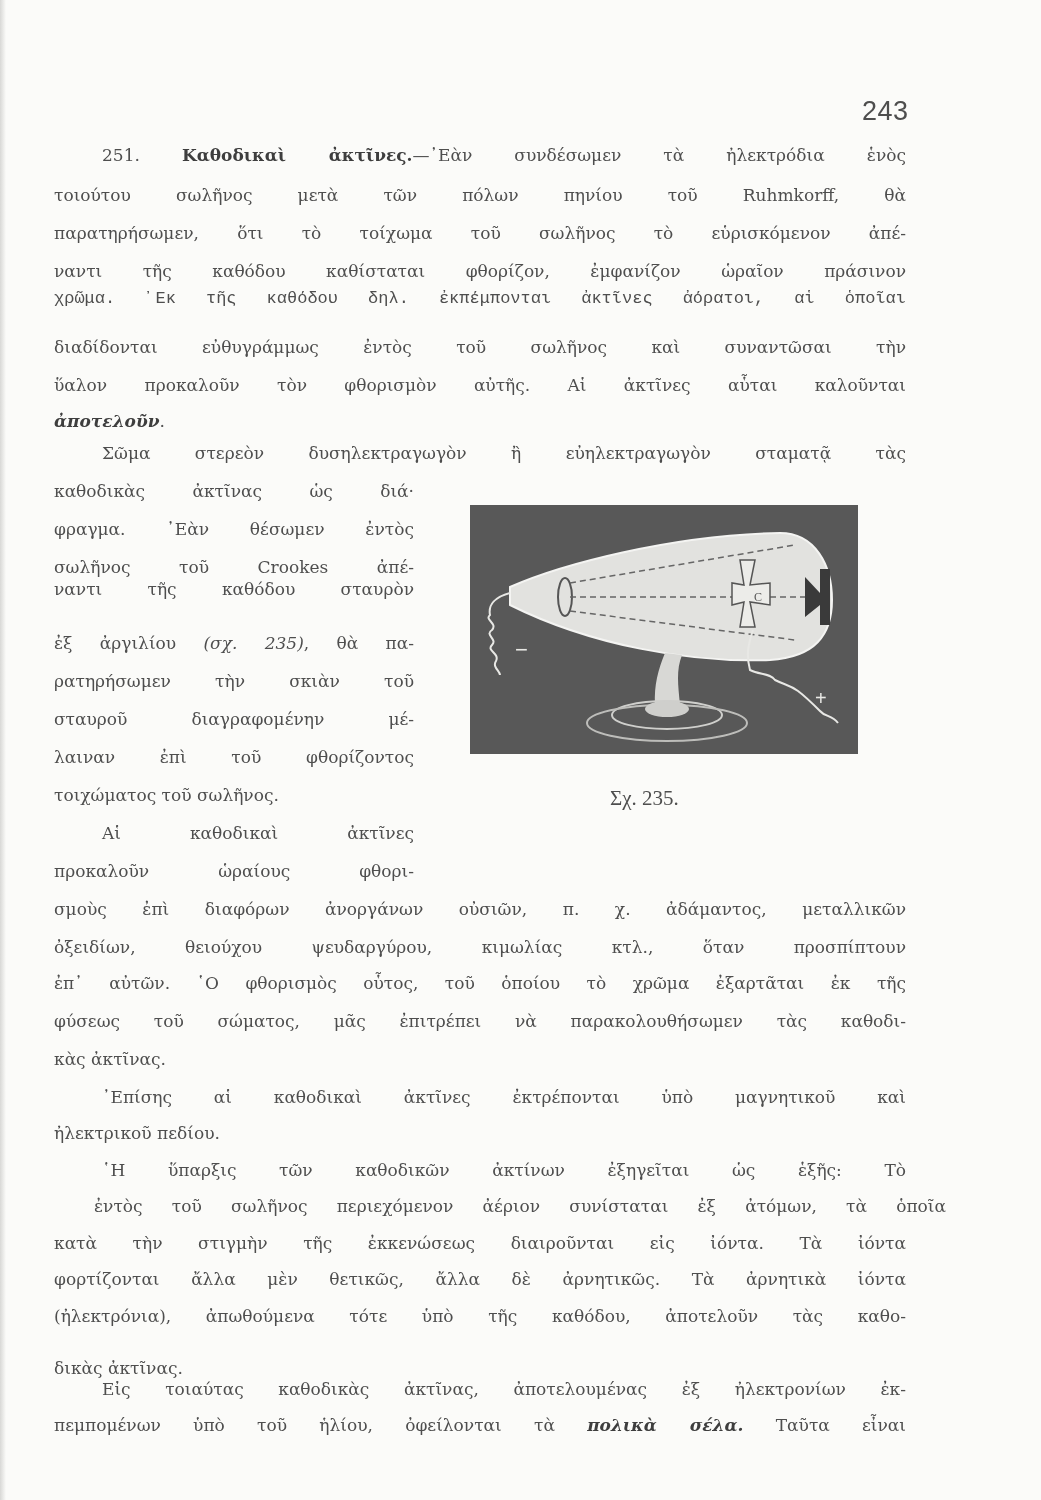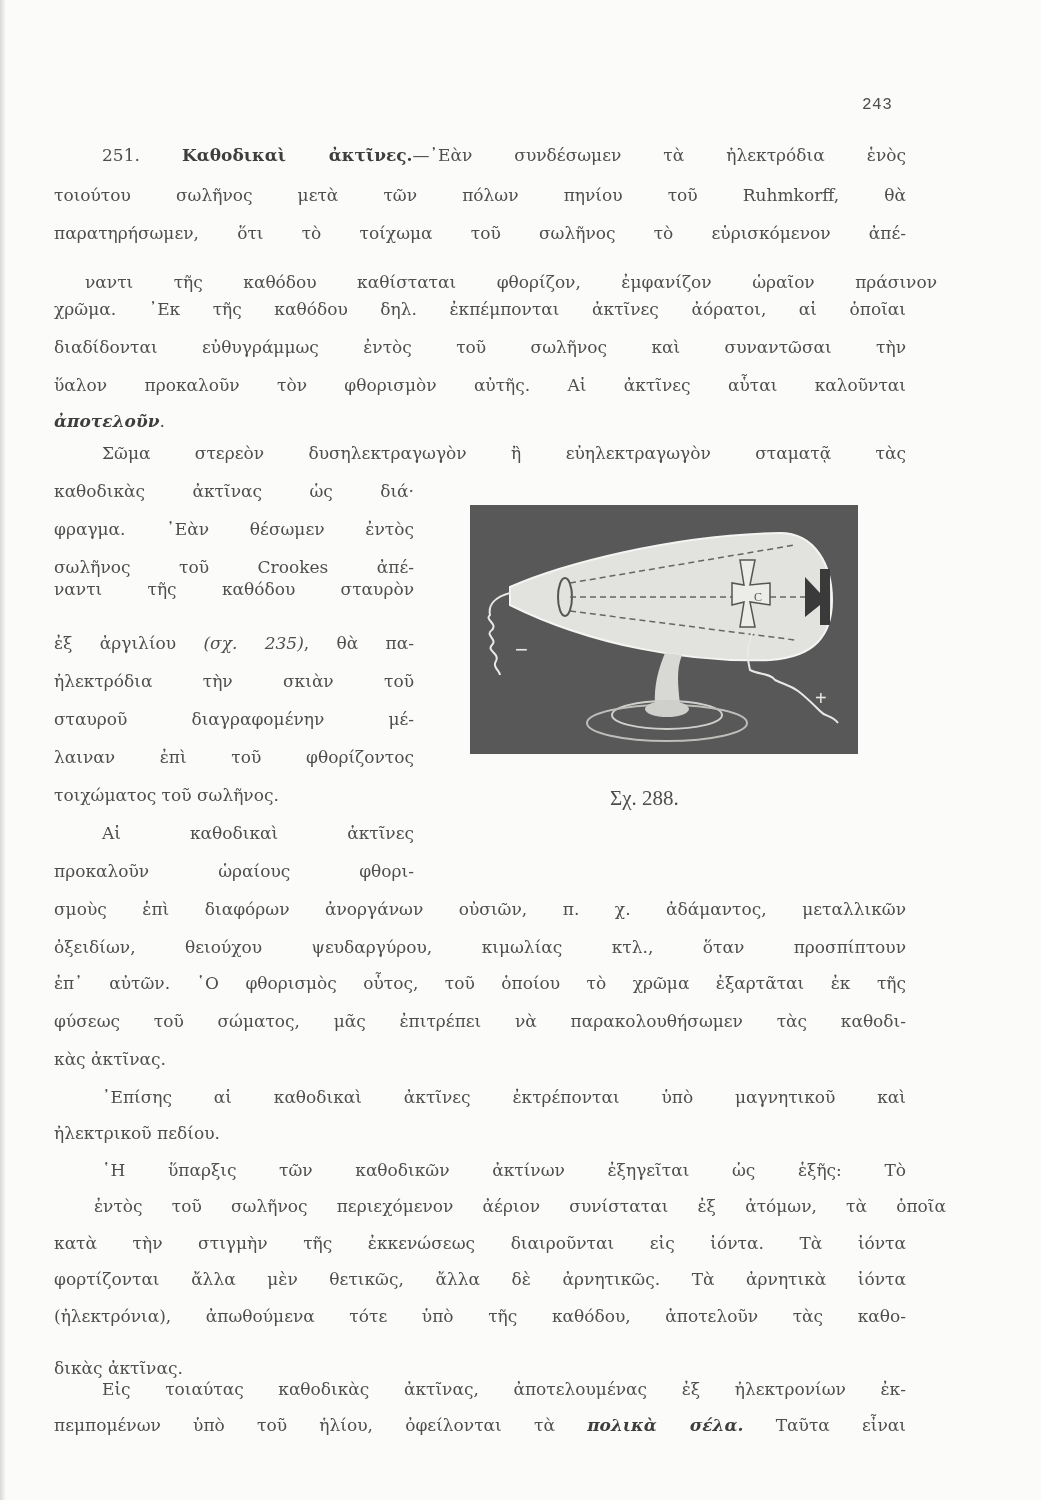--- a/index.html
+++ b/index.html
@@ -10,22 +10,22 @@
     overflow: hidden;
     font-family: "DejaVu Serif", "Liberation Serif", serif;
     color: #4e4e4e;
   }
   .spine {
     position: absolute; left: 0; top: 0; width: 6px; height: 1500px;
     background: linear-gradient(to right, #d8d8d6, #fbfbf9);
   }
   .page-number {
     position: absolute; left: 862px; top: 96px;
-    font-family: Liberation Mono, monospace;
-    font-size: 16px; letter-spacing: 0.5px;
+    font-family: Liberation Sans, sans-serif;
+    font-size: 27px; letter-spacing: 0.5px;
   }
   .line {
     position: absolute;
     left: 54px;
     white-space: nowrap;
     font-size: 17px;
     line-height: 30px;
   }
   .full { width: 852px; text-align: justify; text-align-last: justify; }
   .narrow { width: 360px; text-align: justify; text-align-last: justify; }
@@ -56,37 +56,37 @@
 
 <div class="page-number">243</div>
 
 <div class="line full ind" style="top:140px;">
   <span>251.</span>
   <span class="bold">Καθοδικαὶ ἀκτῖνες.</span><span>—᾿Εὰν συνδέσωμεν τὰ ἠλεκτρόδια ἑνὸς</span>
 </div>
 
 <div class="line full" style="top:180px;">τοιούτου σωλῆνος μετὰ τῶν πόλων πηνίου τοῦ Ruhmkorff, θὰ</div>
 <div class="line full" style="top:218px;">παρατηρήσωμεν, ὅτι τὸ τοίχωμα τοῦ σωλῆνος τὸ εὑρισκόμενον ἀπέ-</div>
-<div class="line full" style="top:267px;margin-left:31px;">ναντι τῆς καθόδου καθίσταται φθορίζον, ἐμφανίζον ὡραῖον πράσινον</div>
-<div class="line full" style="top:294px;">χρῶμα. ᾿Εκ τῆς καθόδου δηλ. ἐκπέμπονται ἀκτῖνες ἀόρατοι, αἱ ὁποῖαι</div>
+<div class="line full" style="top:256px;">ναντι τῆς καθόδου καθίσταται φθορίζον, ἐμφανίζον ὡραῖον πράσινον</div>
+<div class="line full" style="top:284px;font-family:Liberation Mono, monospace;">χρῶμα. ᾿Εκ τῆς καθόδου δηλ. ἐκπέμπονται ἀκτῖνες ἀόρατοι, αἱ ὁποῖαι</div>
 <div class="line full" style="top:332px;">διαδίδονται εὐθυγράμμως ἐντὸς τοῦ σωλῆνος καὶ συναντῶσαι τὴν</div>
 <div class="line full" style="top:370px;">ὕαλον προκαλοῦν τὸν φθορισμὸν αὐτῆς. Αἱ ἀκτῖνες αὗται καλοῦνται</div>
 <div class="line full last" style="top:406px;">
   <span class="bolditalic">ἀποτελοῦν</span><span>.</span>
 </div>
 
 <div class="line full ind" style="top:438px;">Σῶμα στερεὸν δυσηλεκτραγωγὸν ἢ εὐηλεκτραγωγὸν σταματᾷ τὰς</div>
 <div class="line narrow" style="top:476px;">καθοδικὰς ἀκτῖνας ὡς διά·</div>
 <div class="line narrow" style="top:514px;">φραγμα. ᾿Εὰν θέσωμεν ἐντὸς</div>
 <div class="line narrow" style="top:552px;">σωλῆνος τοῦ Crookes ἀπέ-</div>
 <div class="line narrow" style="top:574px;">ναντι τῆς καθόδου σταυρὸν</div>
 <div class="line narrow" style="top:628px;">
   <span>ἐξ ἀργιλίου </span><span class="italic">(σχ. 235)</span><span>, θὰ πα-</span>
 </div>
-<div class="line narrow" style="top:666px;">ἠλεκτρόδια τὴν σκιὰν τοῦ</div>
+<div class="line narrow" style="top:666px;">ρατηρήσωμεν τὴν σκιὰν τοῦ</div>
 <div class="line narrow" style="top:704px;">σταυροῦ διαγραφομένην μέ-</div>
 <div class="line narrow" style="top:742px;">λαιναν ἐπὶ τοῦ φθορίζοντος</div>
 <div class="line narrow last" style="top:780px;">τοιχώματος τοῦ σωλῆνος.</div>
 <div class="line narrow ind" style="top:818px;">Αἱ καθοδικαὶ ἀκτῖνες</div>
 <div class="line narrow" style="top:856px;">προκαλοῦν ὡραίους φθορι-</div>
 
 <div class="line full" style="top:894px;">σμοὺς ἐπὶ διαφόρων ἀνοργάνων οὐσιῶν, π. χ. ἀδάμαντος, μεταλλικῶν</div>
 <div class="line full" style="top:932px;">ὀξειδίων, θειούχου ψευδαργύρου, κιμωλίας κτλ., ὅταν προσπίπτουν</div>
 <div class="line full" style="top:968px;">ἐπ᾿ αὐτῶν. ῾Ο φθορισμὸς οὗτος, τοῦ ὁποίου τὸ χρῶμα ἐξαρτᾶται ἐκ τῆς</div>
 <div class="line full" style="top:1006px;">φύσεως τοῦ σώματος, μᾶς ἐπιτρέπει νὰ παρακολουθήσωμεν τὰς καθοδι-</div>
@@ -126,13 +126,13 @@
     <path d="M335 72 L 350 88 L 350 64 L 360 64 L 360 120 L 350 120 L 350 100 L 335 112 Z" fill="#3a3a3a"></path>
 
     <path d="M40 88 C 25 92, 18 100, 20 110 C 14 115, 28 118, 22 125 C 14 130, 28 134, 22 140 C 16 146, 30 148, 26 156 C 22 162, 30 166, 30 170" fill="none" stroke="#e8e8e5" stroke-width="2"></path>
     <text x="45" y="152" font-size="22" fill="#e8e8e5" font-family="Liberation Sans, sans-serif">−</text>
 
     <path d="M283 125 C 278 140, 276 150, 280 165 C 290 170, 300 168, 305 175 C 315 180, 320 180, 328 186 C 336 192, 340 196, 350 206 C 355 212, 362 210, 368 218" fill="none" stroke="#e8e8e5" stroke-width="2"></path>
     <text x="345" y="200" font-size="20" fill="#e8e8e5" font-family="Liberation Sans, sans-serif">+</text>
   </svg>
 </div>
 
-<div class="caption">Σχ. 288.</div>
+<div class="caption">Σχ. 235.</div>
 
 </body></html>

